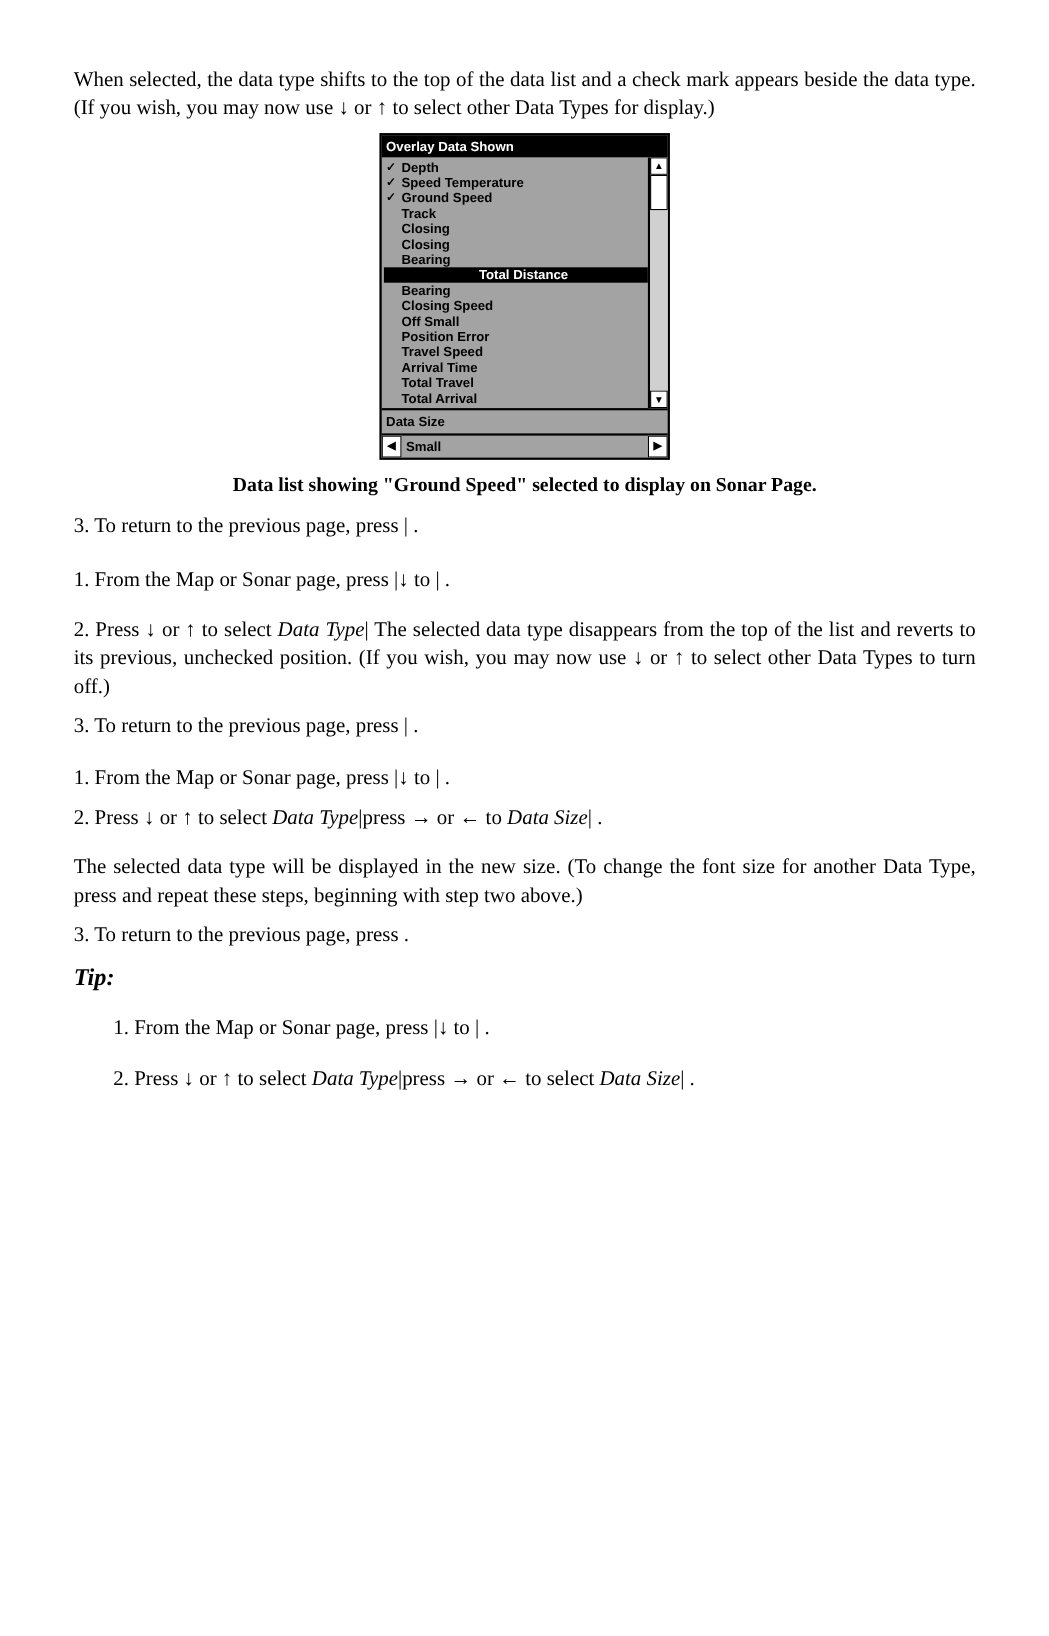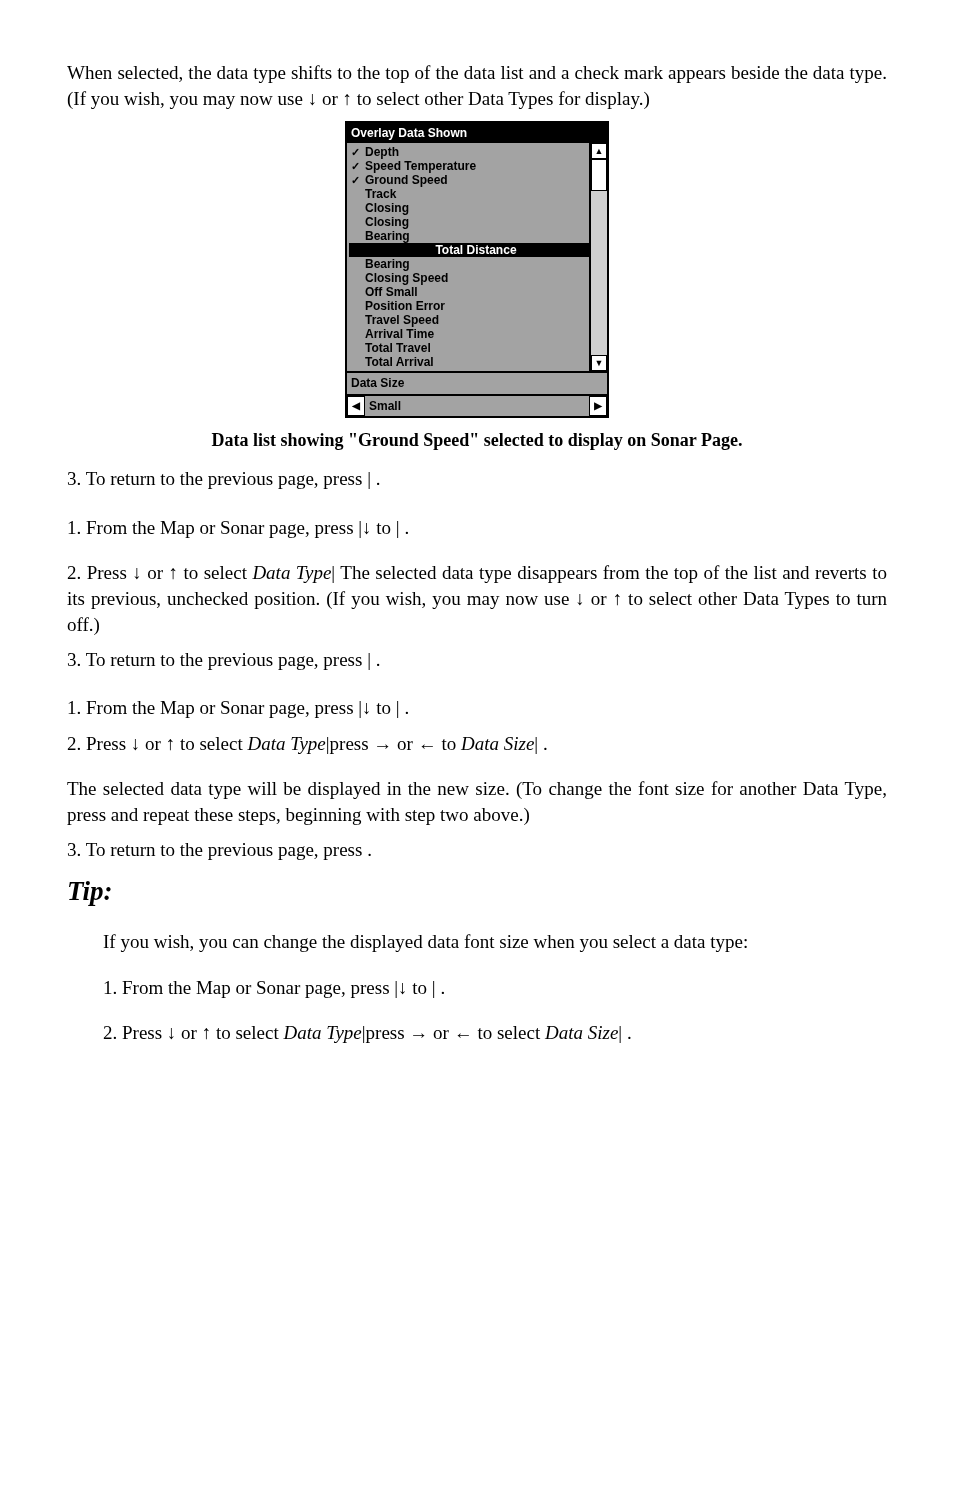--- a/index.html
+++ b/index.html
@@ -16,21 +16,21 @@
   .just { text-align: justify; margin-top: 20px; }
   .caption {
     font-weight: bold;
     text-align: center;
     margin: 10px 0 14px 0;
     font-size: 18px;
   }
   .tip-label {
     font-weight: bold;
     font-style: italic;
-    font-size: 27px;
+    font-size: 22px;
     margin-top: 10px;
   }
   .tip-body { margin-left: 36px; }
   .italic { font-style: italic; }
 
   
   .ss-wrap { display:flex; justify-content:center; margin: 10px 0 6px 0; }
   .ss {
     width: 260px;
     border: 2px solid #000;
@@ -218,18 +218,17 @@
 
 <p>1. From the Map or Sonar page, press        |↓ to                     |     .</p>
 <p>
   <span>2. Press ↓ or ↑ to select </span><span class="italic">Data Type</span><span>|press → or ← to </span><span class="italic">Data Size</span><span>|        .</span>
 </p>
 <p class="just">The selected data type will be displayed in the new size. (To change the font size for another Data Type, press        and repeat these steps, beginning with step two above.)</p>
 <p>3. To return to the previous page, press     .</p>
 
 <div class="tip-label">Tip:</div>
 <div class="tip-body">
-  <p class="just">If you wish, you can change the displayed data font size when you select a data type:</p>
   <p class="just">1.  From  the  Map  or  Sonar  page,  press          |↓  to          |     .</p>
   <p class="just">
     <span>2. Press ↓ or ↑ to select </span><span class="italic">Data Type</span><span>|press → or ← to select </span><span class="italic">Data Size</span><span>|     .</span>
   </p>
 </div>
 
 </body></html>

